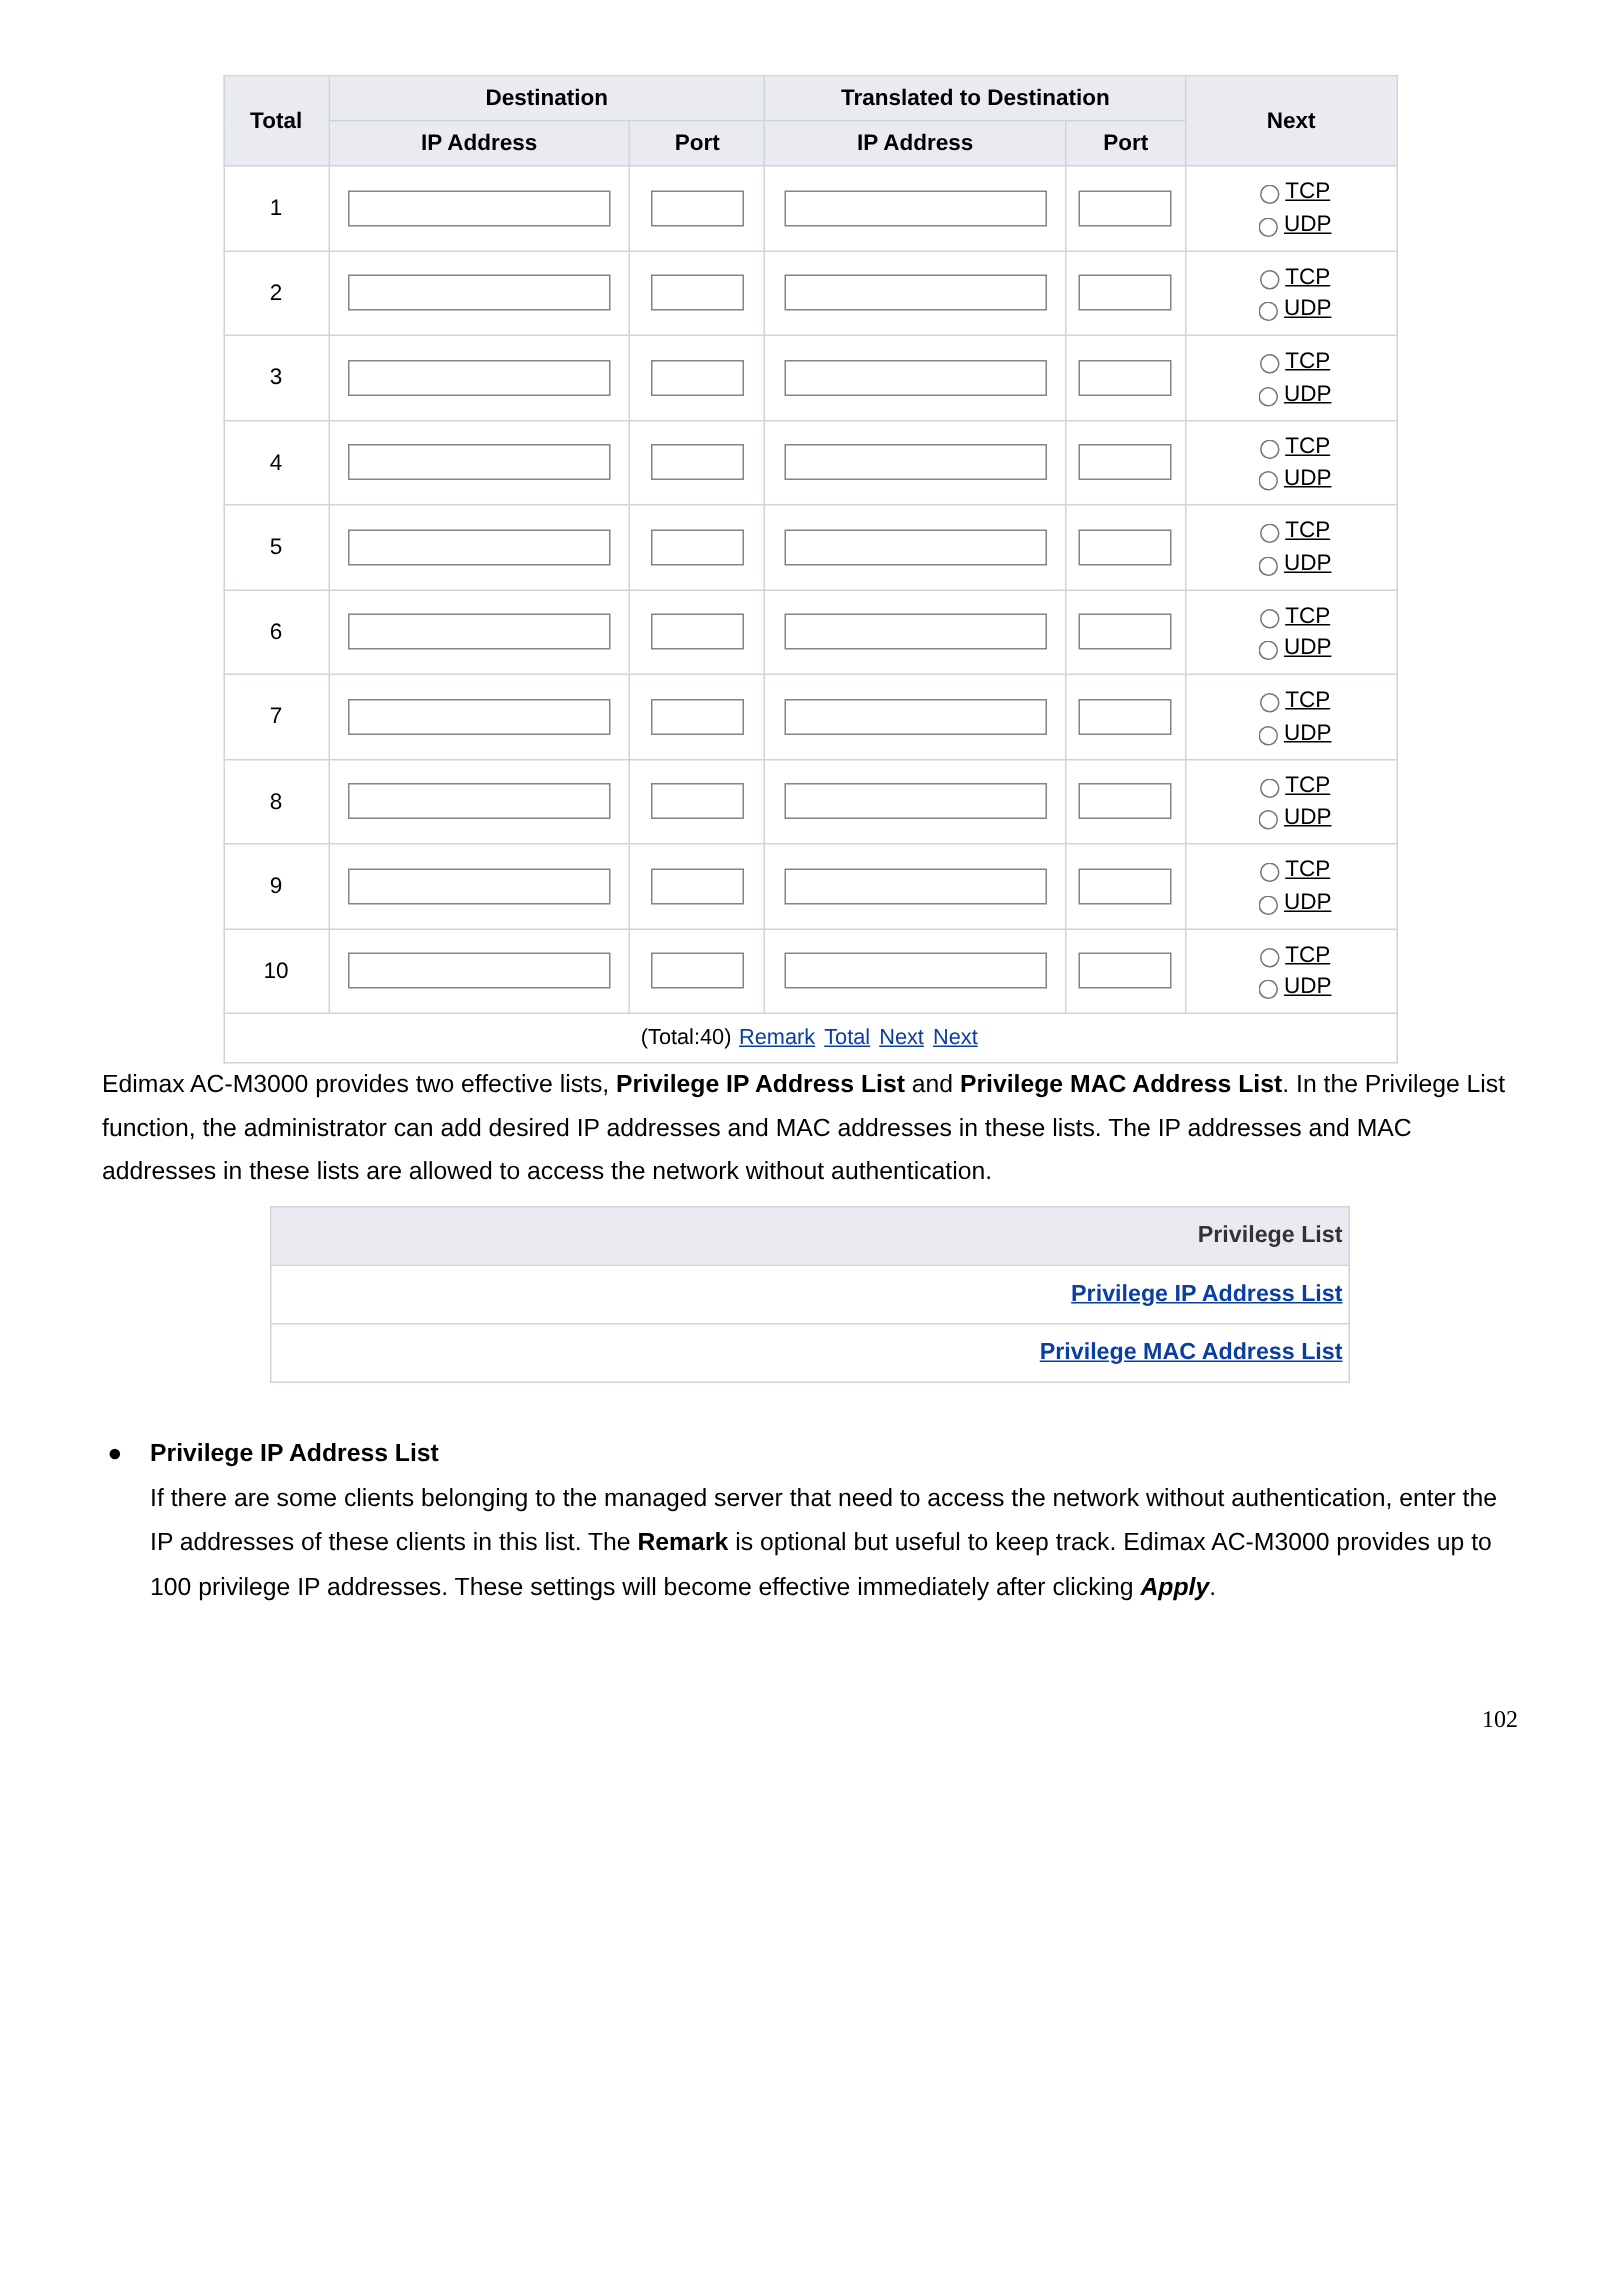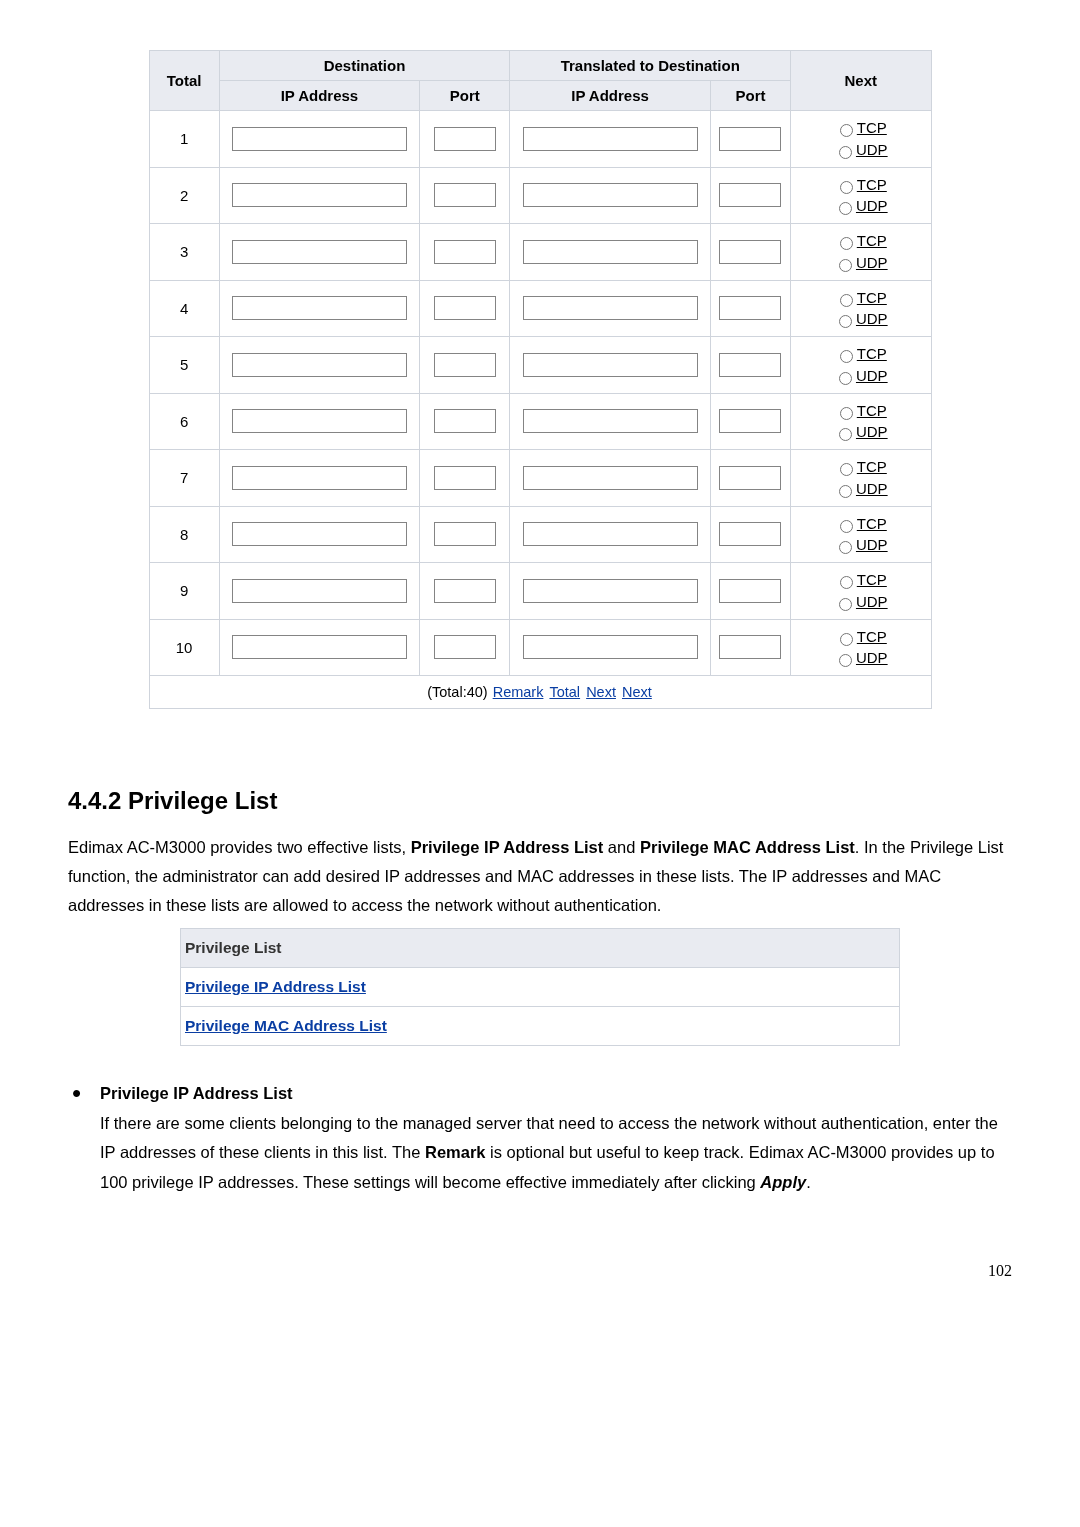--- a/index.html
+++ b/index.html
@@ -76,21 +76,21 @@
     line-height: 1.75;
   }
   .priv-table {
     border-collapse: collapse;
     margin: 8px auto 0 auto;
     width: 720px;
     border: 1px solid #cfd4dc;
   }
   .priv-table th, .priv-table td {
     border: 1px solid #cfd4dc;
-    text-align: left;
+    text-align: right;
     font-size: 15.5px;
     padding: 10px 4px;
   }
   .priv-table th {
     background: #e9ebf1;
     font-weight: bold;
     color: #333;
   }
   .priv-table a {
     color: #0a3ea3;
@@ -248,21 +248,20 @@
           <span>(Total:40)</span>
           <a href="#">Remark</a>
           <a href="#">Total</a>
           <a href="#">Next</a>
           <a href="#">Next</a>
         </td>
       </tr>
     </tfoot>
   </table>
 
-  <div class="section-heading">4.4.2 Privilege List</div>
 
   <div class="body-text">
     <span>Edimax AC-M3000 provides two effective lists, </span><b>Privilege IP Address List</b><span> and </span><b>Privilege MAC Address List</b><span>. In the Privilege List function, the administrator can add desired IP addresses and MAC addresses in these lists. The IP addresses and MAC addresses in these lists are allowed to access the network without authentication.</span>
   </div>
 
   <table class="priv-table">
     <tbody>
         <tr>
           <th>Privilege List</th>
         </tr>

